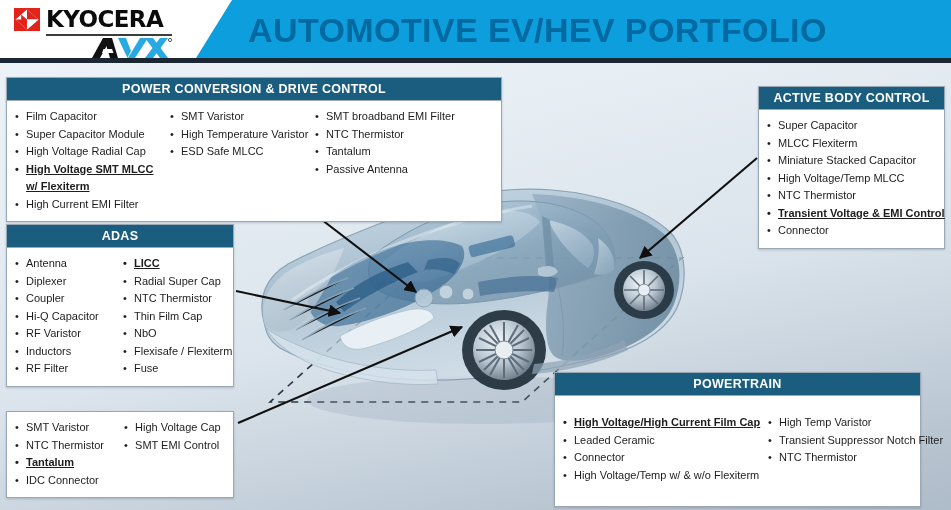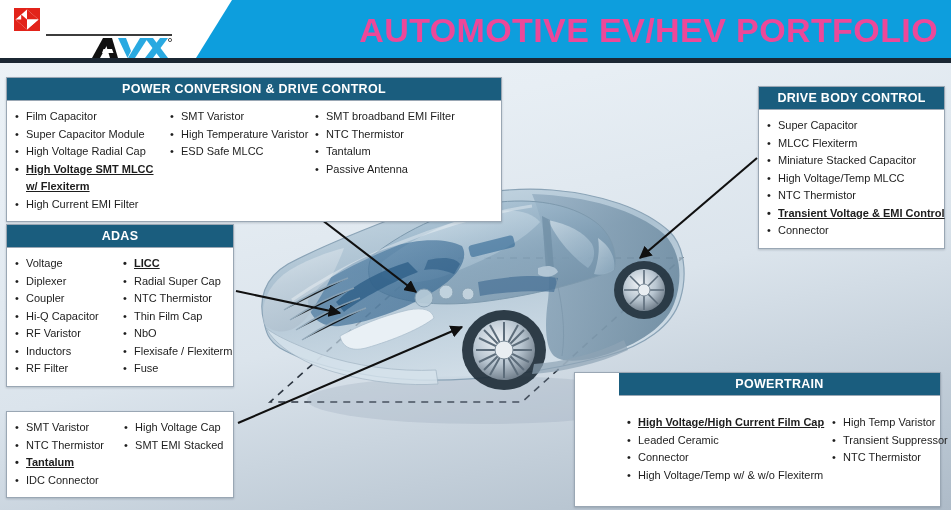--- a/index.html
+++ b/index.html
@@ -26,22 +26,22 @@
     position: absolute; left: 0; top: 0; width: 951px; height: 58px;
     background: #0d9edd;
     clip-path: polygon(232px 0, 951px 0, 951px 58px, 196px 58px);
   }
   #header-rule {
     position: absolute; left: 0; top: 58px; width: 951px; height: 5px;
     background: #1b2733; z-index: 41;
   }
   #header-title {
     position: absolute; left: 248px; top: 7px; width: 690px; height: 46px;
-    color: #ec4899; font-size: 34px; font-weight: bold; letter-spacing: 0.4px;
-    line-height: 46px; text-align: right; white-space: nowrap;
+    color: #0369a1; font-size: 34px; font-weight: bold; letter-spacing: 0.4px;
+    line-height: 46px; text-align: left; white-space: nowrap;
   }
 
   
   #logo { position: absolute; left: 14px; top: 6px; width: 160px; height: 50px; }
   #logo-kyocera { position: absolute; left: 0; top: 0; height: 26px; display: flex; align-items: center; }
   #kyocera-mark { width: 26px; height: 23px; margin-right: 6px; }
   #kyocera-word {
     font-size: 23px; font-weight: bold; color: #0b0b0b;
     letter-spacing: -0.6px; line-height: 23px; font-family: "DejaVu Sans", sans-serif;
   }
@@ -105,21 +105,21 @@
 
   #panel-adas       { left: 6px;   top: 224px; width: 228px; }
   #panel-adas .col:nth-child(1) { width: 110px; }
   #panel-adas .col:nth-child(2) { width: 118px; }
 
   #panel-lighting   { left: 6px;   top: 411px; width: 228px; }
   #panel-lighting .panel-body { min-height: 80px; }
   #panel-lighting .col:nth-child(1) { width: 110px; }
   #panel-lighting .col:nth-child(2) { width: 118px; }
 
-  #panel-powertrain { left: 574px; top: 372px; width: 367px; padding-left: 44px; }
+  #panel-powertrain { left: 554px; top: 372px; width: 367px; }
   #panel-powertrain .panel-body { padding-top: 18px; min-height: 110px; }
   #panel-powertrain .col:nth-child(1) { width: 205px; }
   #panel-powertrain .col:nth-child(2) { width: 162px; }
   #panel-powertrain ul.items li { font-size: 11px; }
 </style>
 </head>
 <body>
 
 <div id="stage">
 
@@ -310,42 +310,42 @@
           <li>SMT broadband EMI Filter</li>
           <li>NTC Thermistor</li>
           <li>Tantalum</li>
           <li>Passive Antenna</li>
         </ul>
       </div>
     </div>
   </div>
 
   <div class="panel" id="panel-abc">
-    <div class="panel-header">DRIVE BODY CONTROL</div>
+    <div class="panel-header">ACTIVE BODY CONTROL</div>
     <div class="panel-body">
       <div class="col">
         <ul class="items">
           <li>Super Capacitor</li>
           <li>MLCC Flexiterm</li>
           <li>Miniature Stacked Capacitor</li>
           <li>High Voltage/Temp MLCC</li>
           <li>NTC Thermistor</li>
           <li class="bold">Transient Voltage &amp; EMI Control</li>
           <li>Connector</li>
         </ul>
       </div>
     </div>
   </div>
 
   <div class="panel" id="panel-adas">
     <div class="panel-header">ADAS</div>
     <div class="panel-body">
       <div class="col">
         <ul class="items">
-          <li>Voltage</li>
+          <li>Antenna</li>
           <li>Diplexer</li>
           <li>Coupler</li>
           <li>Hi-Q Capacitor</li>
           <li>RF Varistor</li>
           <li>Inductors</li>
           <li>RF Filter</li>
         </ul>
       </div>
       <div class="col">
         <ul class="items">
@@ -367,21 +367,21 @@
         <ul class="items">
           <li>SMT Varistor</li>
           <li>NTC Thermistor</li>
           <li class="bold">Tantalum</li>
           <li>IDC Connector</li>
         </ul>
       </div>
       <div class="col">
         <ul class="items">
           <li>High Voltage Cap</li>
-          <li>SMT EMI Stacked</li>
+          <li>SMT EMI Control</li>
         </ul>
       </div>
     </div>
   </div>
 
   <div class="panel" id="panel-powertrain">
     <div class="panel-header">POWERTRAIN</div>
     <div class="panel-body">
       <div class="col">
         <ul class="items">
@@ -408,20 +408,21 @@
     <div id="logo">
       <div id="logo-kyocera">
         <svg id="kyocera-mark" viewBox="0 0 26 23">
           <rect x="0" y="0" width="26" height="23" fill="#e2231a"></rect>
           <path d="M 13 1.5 L 24.5 11.5 L 13 21.5 L 1.5 11.5 Z" fill="#ffffff"></path>
           <path d="M 13 1.5 L 24.5 11.5 L 13 11.5 Z" fill="#e2231a"></path>
           <path d="M 1.5 11.5 L 13 11.5 L 13 21.5 Z" fill="#e2231a"></path>
           <path d="M 13 11.5 L 24.5 11.5 L 13 21.5 Z" fill="#ffffff"></path>
           <path d="M 7.2 6.5 L 13 11.5 L 7.2 16.5 Z" fill="#e2231a"></path>
         </svg>
+        <span id="kyocera-word">KYOCERA</span>
       </div>
       <div id="logo-divider"></div>
       <svg id="logo-avx" viewBox="0 0 82 22">
 
         <path d="M 2 21 L 13 1 L 21 1 L 10 21 Z" fill="#111111"></path>
         <path d="M 14 1 L 22 1 L 28 21 L 20 21 Z" fill="#111111"></path>
         <path d="M 13.5 12 L 22 12 L 23.5 16 L 12 16 Z" fill="#ffffff"></path>
 
         <path d="M 28 1 L 36 1 L 41 14 L 37.5 21 Z" fill="#29a9e1"></path>
         <path d="M 50 1 L 58 1 L 45 21 L 38 21 Z" fill="#29a9e1"></path>

